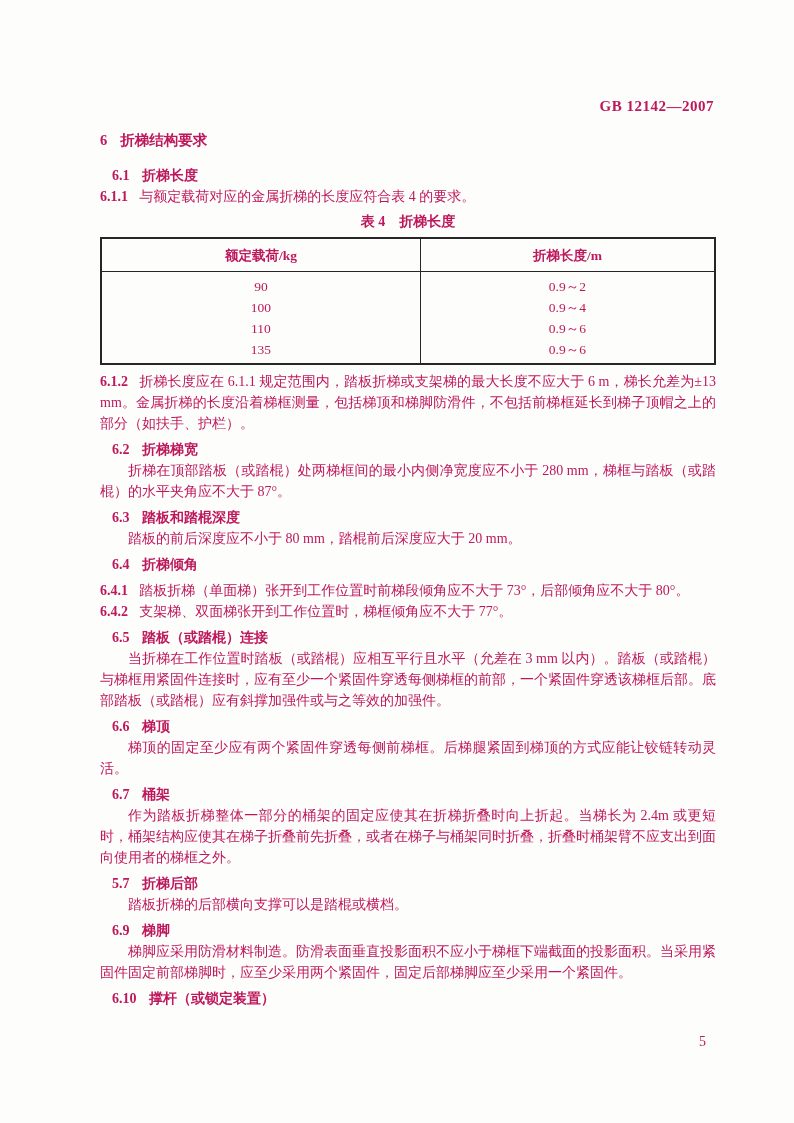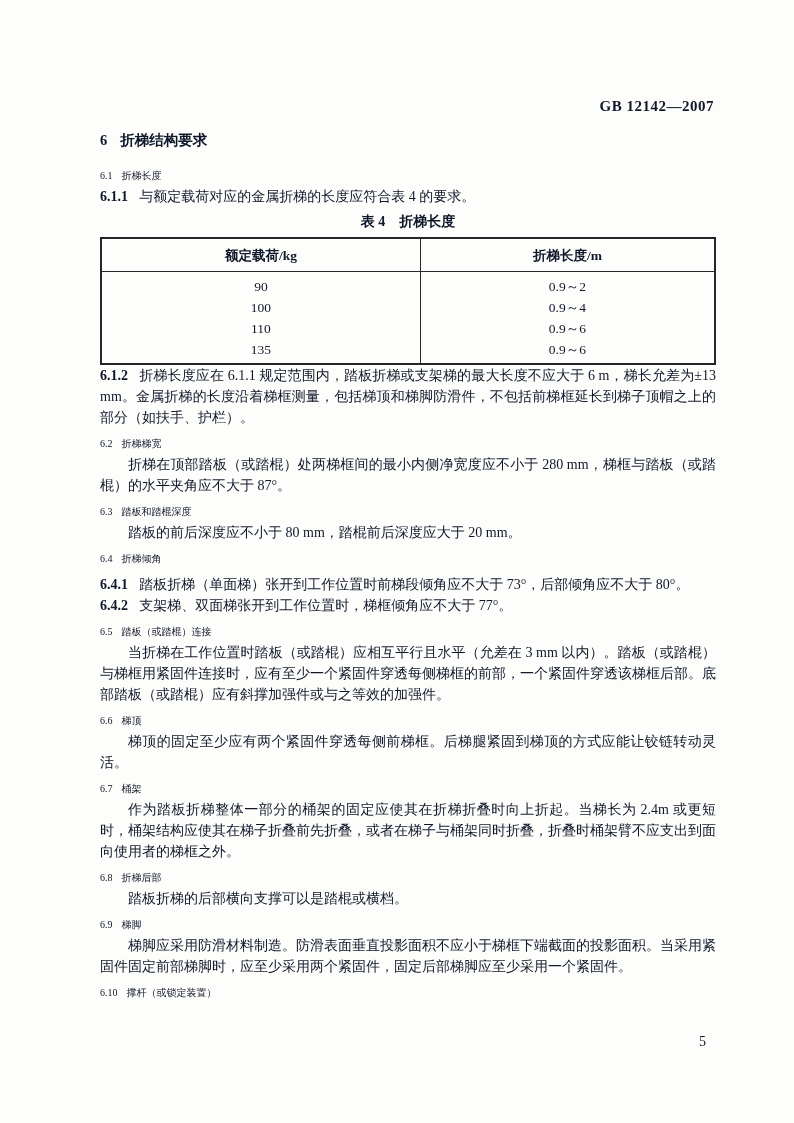--- a/index.html
+++ b/index.html
@@ -2,21 +2,21 @@
 <html><head>
 <meta charset="utf-8">
 <style>
   html, body { margin: 0; padding: 0; background: #e8e8e8; }
   .page {
     position: relative;
     width: 794px;
     height: 1123px;
     margin: 0 auto;
     background: #fdfdfb;
-    color: #0f172a;
+    color: #be185d;
     font-family: "Liberation Serif", "DejaVu Serif", serif;
     overflow: hidden;
   }
   .std-header {
     position: absolute;
     top: 98px;
     right: 80px;
     font-size: 15px;
     font-weight: bold;
     letter-spacing: 0.5px;
@@ -24,37 +24,38 @@
   .content {
     position: absolute;
     left: 100px;
     top: 130px;
     width: 616px;
     font-size: 14px;
     line-height: 21px;
     text-align: justify;
   }
   .h1 { font-weight: bold; font-size: 14.5px; margin: 0 0 14px 0; }
-  .h2 { font-weight: normal; font-size: 10px; margin: 5px 0 0 0; }
+  .h2 { font-weight: bold; font-size: 14px; margin: 5px 0 0 12px; }
   .h1 .num, .h2 .num { margin-right: 0.9em; }
   .cp { margin: 0; }
   .cp .num { font-weight: bold; margin-right: 0.8em; }
   .bp { margin: 0; text-indent: 2em; }
   .mt { margin-top: 5px; }
   .tbl-caption {
     text-align: center;
     font-weight: bold;
     margin: 4px 0 5px 0;
     text-indent: 0;
     font-family: Liberation Serif, serif;
   }
   table.t4 {
     width: 100%;
     border-collapse: collapse;
     border: 2px solid #262626;
+    margin-bottom: 6px;
   }
   table.t4 th {
     border-bottom: 1.5px solid #262626;
     font-weight: bold;
     font-size: 13.5px;
     height: 30px;
     text-align: center;
     font-family: "Liberation Serif", "DejaVu Serif", serif;
   }
   table.t4 td {
@@ -162,21 +163,21 @@
       <span class="num">6.6</span><span>梯顶</span>
     </p>
     <p class="bp">梯顶的固定至少应有两个紧固件穿透每侧前梯框。后梯腿紧固到梯顶的方式应能让铰链转动灵活。</p>
 
     <p class="h2">
       <span class="num">6.7</span><span>桶架</span>
     </p>
     <p class="bp">作为踏板折梯整体一部分的桶架的固定应使其在折梯折叠时向上折起。当梯长为 2.4m 或更短时，桶架结构应使其在梯子折叠前先折叠，或者在梯子与桶架同时折叠，折叠时桶架臂不应支出到面向使用者的梯框之外。</p>
 
     <p class="h2">
-      <span class="num">6.8</span><span>折梯后部</span>
+      <span class="num">5.7</span><span>折梯后部</span>
     </p>
     <p class="bp">踏板折梯的后部横向支撑可以是踏棍或横档。</p>
 
     <p class="h2">
       <span class="num">6.9</span><span>梯脚</span>
     </p>
     <p class="bp">梯脚应采用防滑材料制造。防滑表面垂直投影面积不应小于梯框下端截面的投影面积。当采用紧固件固定前部梯脚时，应至少采用两个紧固件，固定后部梯脚应至少采用一个紧固件。</p>
 
     <p class="h2">
       <span class="num">6.10</span><span>撑杆（或锁定装置）</span>

